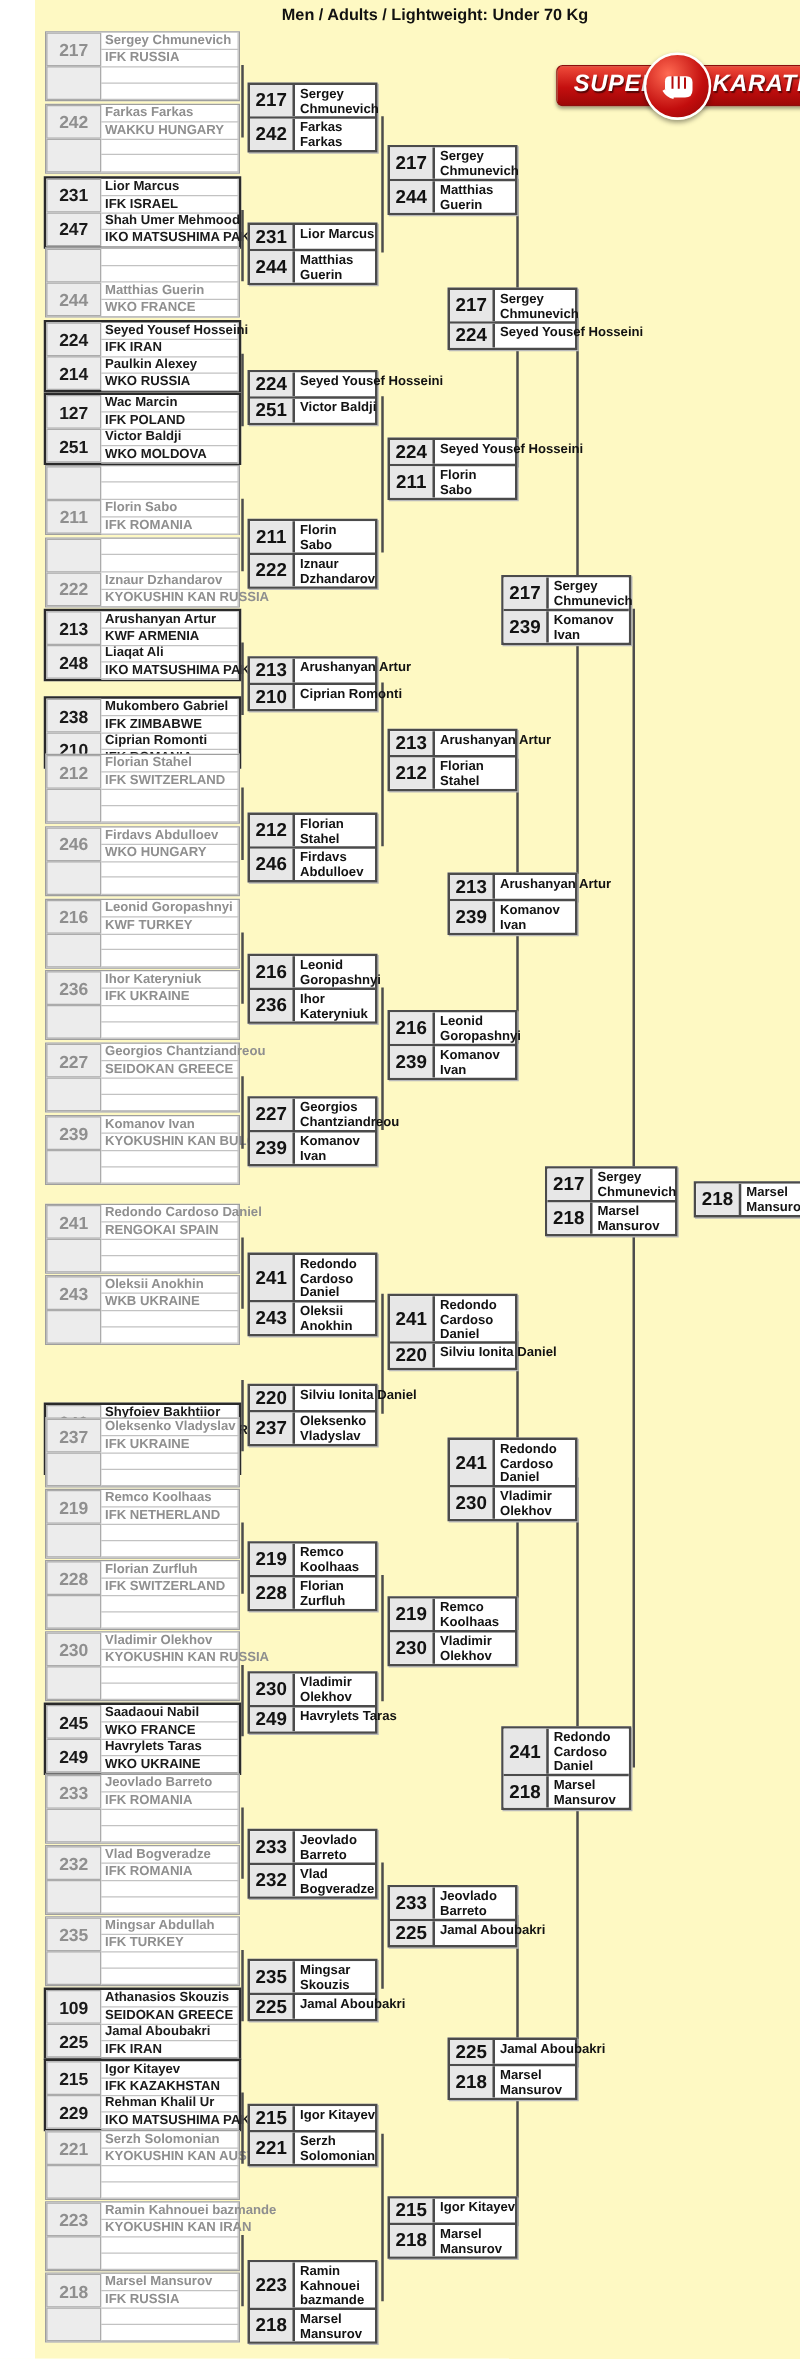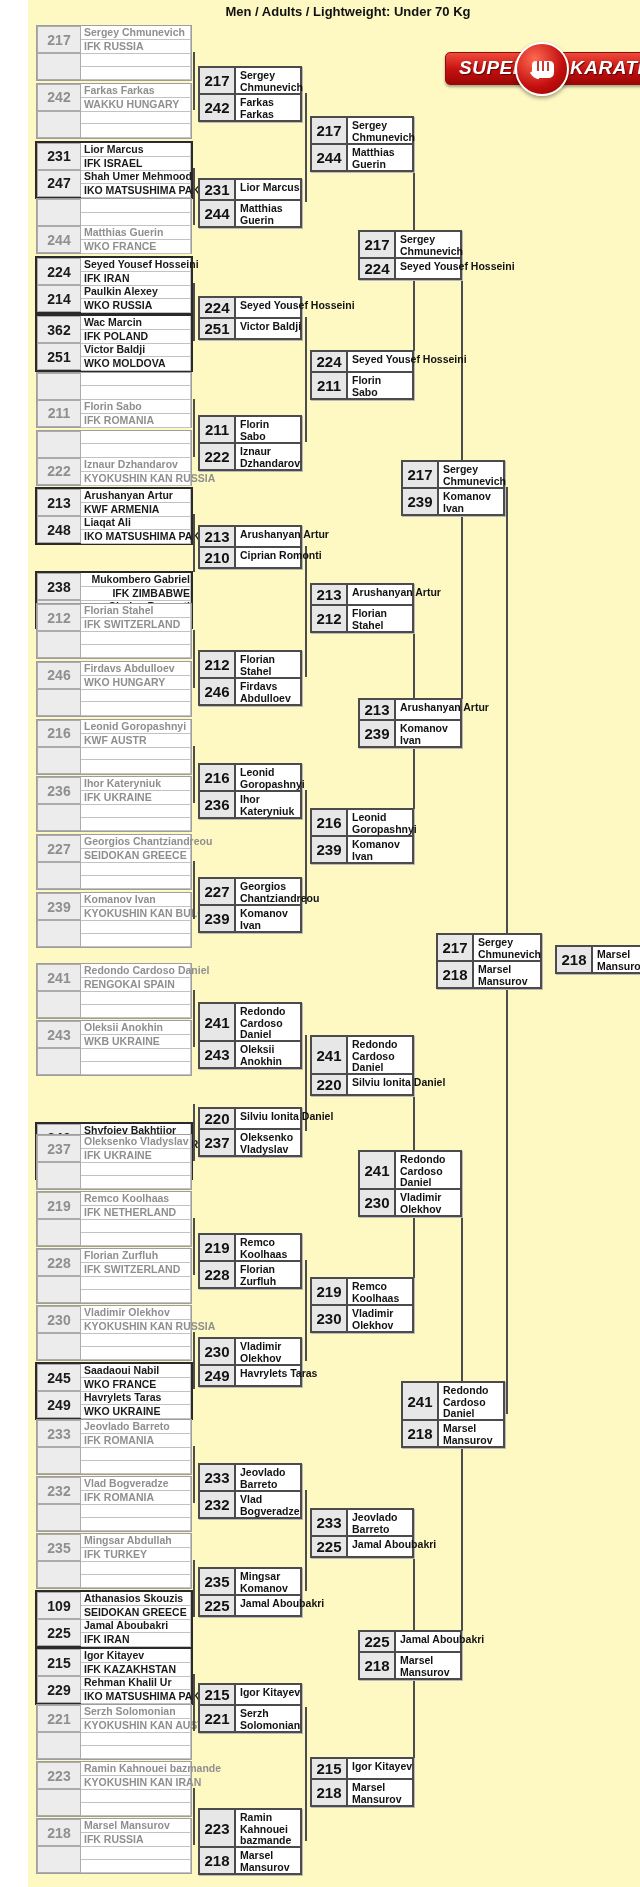--- a/index.html
+++ b/index.html
@@ -134,21 +134,21 @@
         <div class="slot">
           <div class="num">214</div>
           <div class="rows">
             <div class="row">Paulkin Alexey</div>
             <div class="row">WKO RUSSIA</div>
           </div>
         </div>
       </div>
       <div class="r1g pair" style="top: 314px;">
         <div class="slot">
-          <div class="num">362</div>
+          <div class="num">127</div>
           <div class="rows">
             <div class="row">Wac Marcin</div>
             <div class="row">IFK POLAND</div>
           </div>
         </div>
         <div class="slot">
           <div class="num">251</div>
           <div class="rows">
             <div class="row">Victor Baldji</div>
             <div class="row">WKO MOLDOVA</div>
@@ -196,21 +196,21 @@
           </div>
         </div>
         <div class="slot">
           <div class="num">248</div>
           <div class="rows">
             <div class="row">Liaqat Ali</div>
             <div class="row">IKO MATSUSHIMA PAKIS</div>
           </div>
         </div>
       </div>
-      <div class="r1g pair" style="top: 571px; text-align: right;">
+      <div class="r1g pair" style="top: 557px;">
         <div class="slot">
           <div class="num">238</div>
           <div class="rows">
             <div class="row">Mukombero Gabriel</div>
             <div class="row">IFK ZIMBABWE</div>
           </div>
         </div>
         <div class="slot">
           <div class="num">210</div>
           <div class="rows">
@@ -249,21 +249,21 @@
             <div class="row"></div>
             <div class="row"></div>
           </div>
         </div>
       </div>
       <div class="r1g" style="top: 718.6px;">
         <div class="slot">
           <div class="num">216</div>
           <div class="rows">
             <div class="row">Leonid Goropashnyi</div>
-            <div class="row">KWF AUSTR</div>
+            <div class="row">KWF TURKEY</div>
           </div>
         </div>
         <div class="slot">
           <div class="num"></div>
           <div class="rows">
             <div class="row"></div>
             <div class="row"></div>
           </div>
         </div>
       </div>
@@ -749,21 +749,21 @@
         <div class="mrow" style="height: 25px;">
           <div class="mnum">232</div>
           <div class="mname">Vlad
 Bogveradze</div>
         </div>
       </div>
       <div class="mbox" style="left: 170px; top: 1567px; width: 100px;">
         <div class="mrow" style="height: 25px;">
           <div class="mnum">235</div>
           <div class="mname">Mingsar
-Komanov</div>
+Skouzis</div>
         </div>
         <div class="mrow" style="height: 19px;">
           <div class="mnum">225</div>
           <div class="mname">Jamal Aboubakri</div>
         </div>
       </div>
       <div class="mbox" style="left: 170px; top: 1683px; width: 100px;">
         <div class="mrow" style="height: 19px;">
           <div class="mnum">215</div>
           <div class="mname">Igor Kitayev</div>

